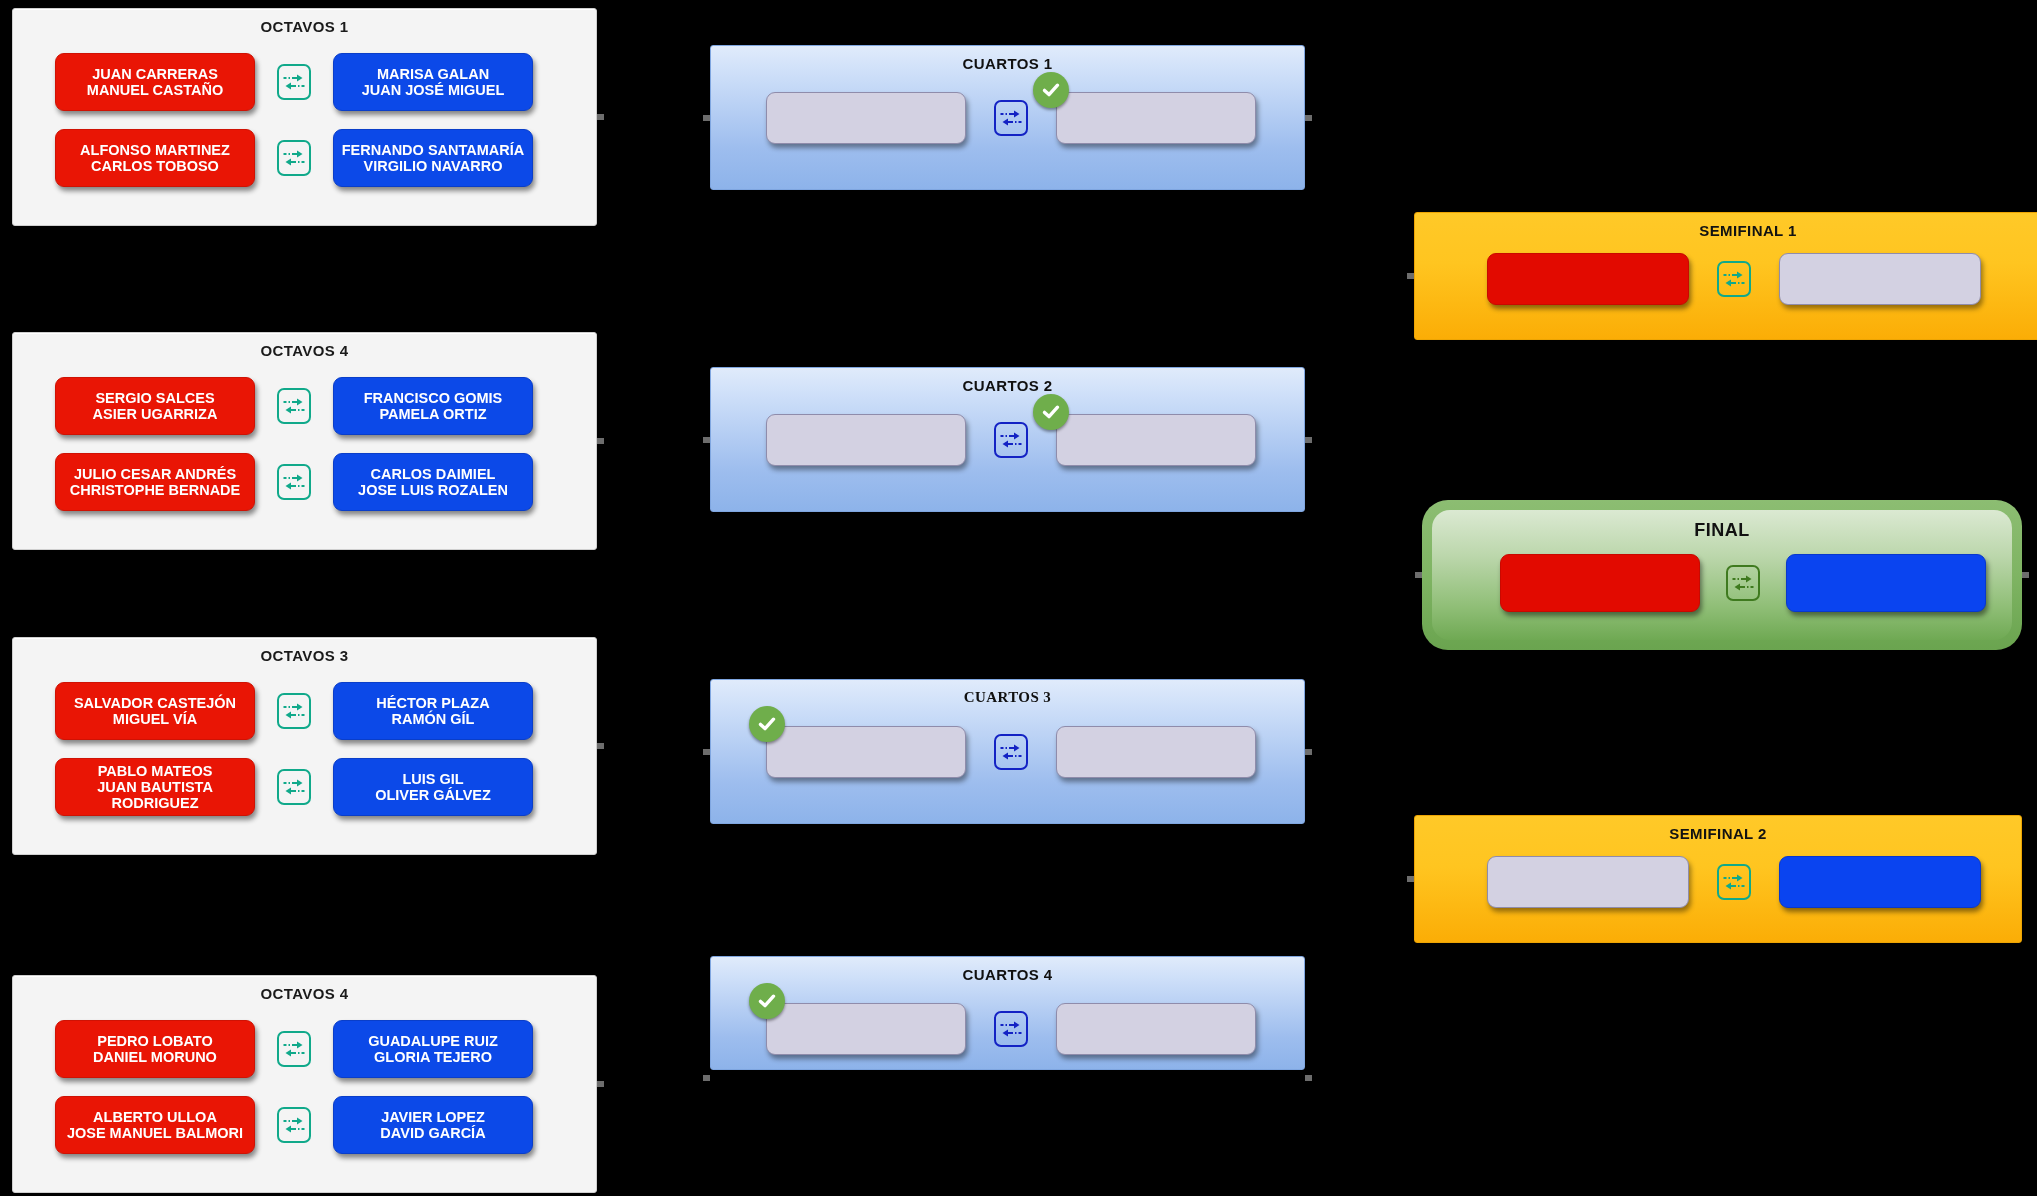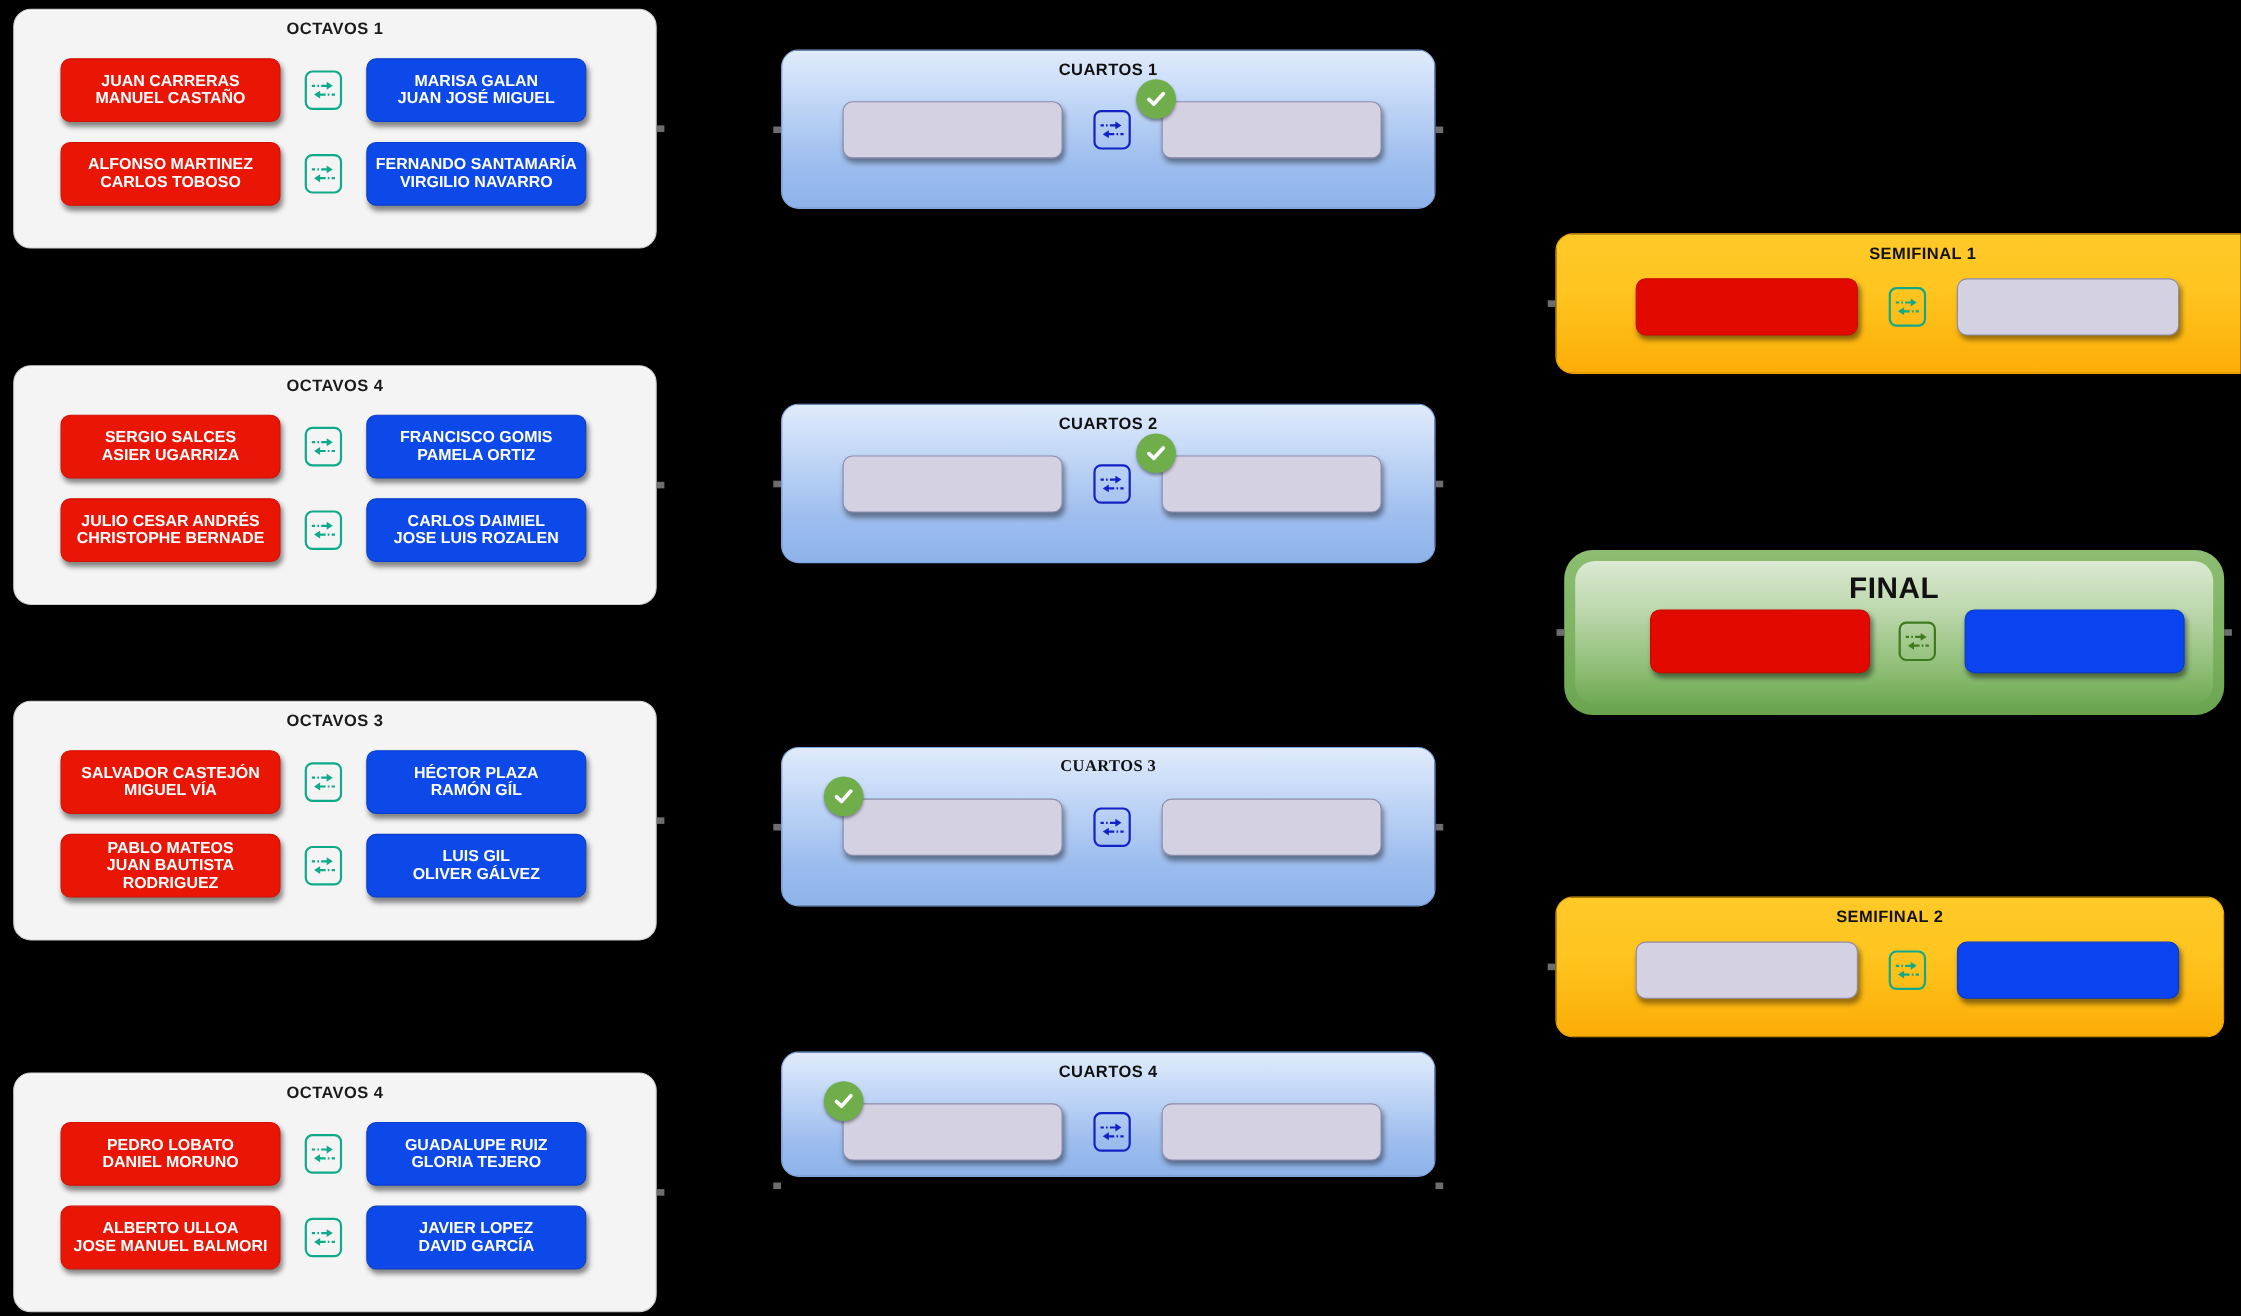--- a/index.html
+++ b/index.html
@@ -8,21 +8,21 @@
     width:2037px;height:1196px;position:relative;overflow:hidden;
     font-family:"Liberation Sans","DejaVu Sans",sans-serif;
     background:#000;
   }
   .stage{position:absolute;inset:0;}
 
   
   .panel{
     position:absolute;
     box-sizing:border-box;
-    border-radius:16px;
+    border-radius:3px;
     box-shadow:0 6px 10px rgba(0,0,0,.55);
   }
   .panel .ptitle{
     position:absolute;top:9px;left:0;right:0;
     text-align:center;
     font-size:15px;font-weight:bold;letter-spacing:.4px;
     color:#1b1b1b;
     white-space:nowrap;
   }
   .row{
@@ -62,21 +62,21 @@
     padding:10px;
     box-shadow:0 7px 13px rgba(0,0,0,.6);
   }
   .finalinner{
     position:relative;width:100%;height:100%;
     border-radius:18px;
     background:linear-gradient(to bottom,#dbe9d2 0%,#bcd7ac 35%,#8fbe76 75%,#6fa953 100%);
   }
   .finalinner .ptitle{
     position:absolute;top:10px;left:0;right:0;text-align:center;
-    font-size:27px;font-weight:bold;color:#111;letter-spacing:.5px;
+    font-size:18px;font-weight:bold;color:#111;letter-spacing:.5px;
   }
 
   
   .chip{
     box-sizing:border-box;
     border-radius:9px;
     display:flex;align-items:center;justify-content:center;
     text-align:center;
     color:#fff;font-weight:bold;font-size:14.5px;line-height:1.12;
     padding:3px 5px;

